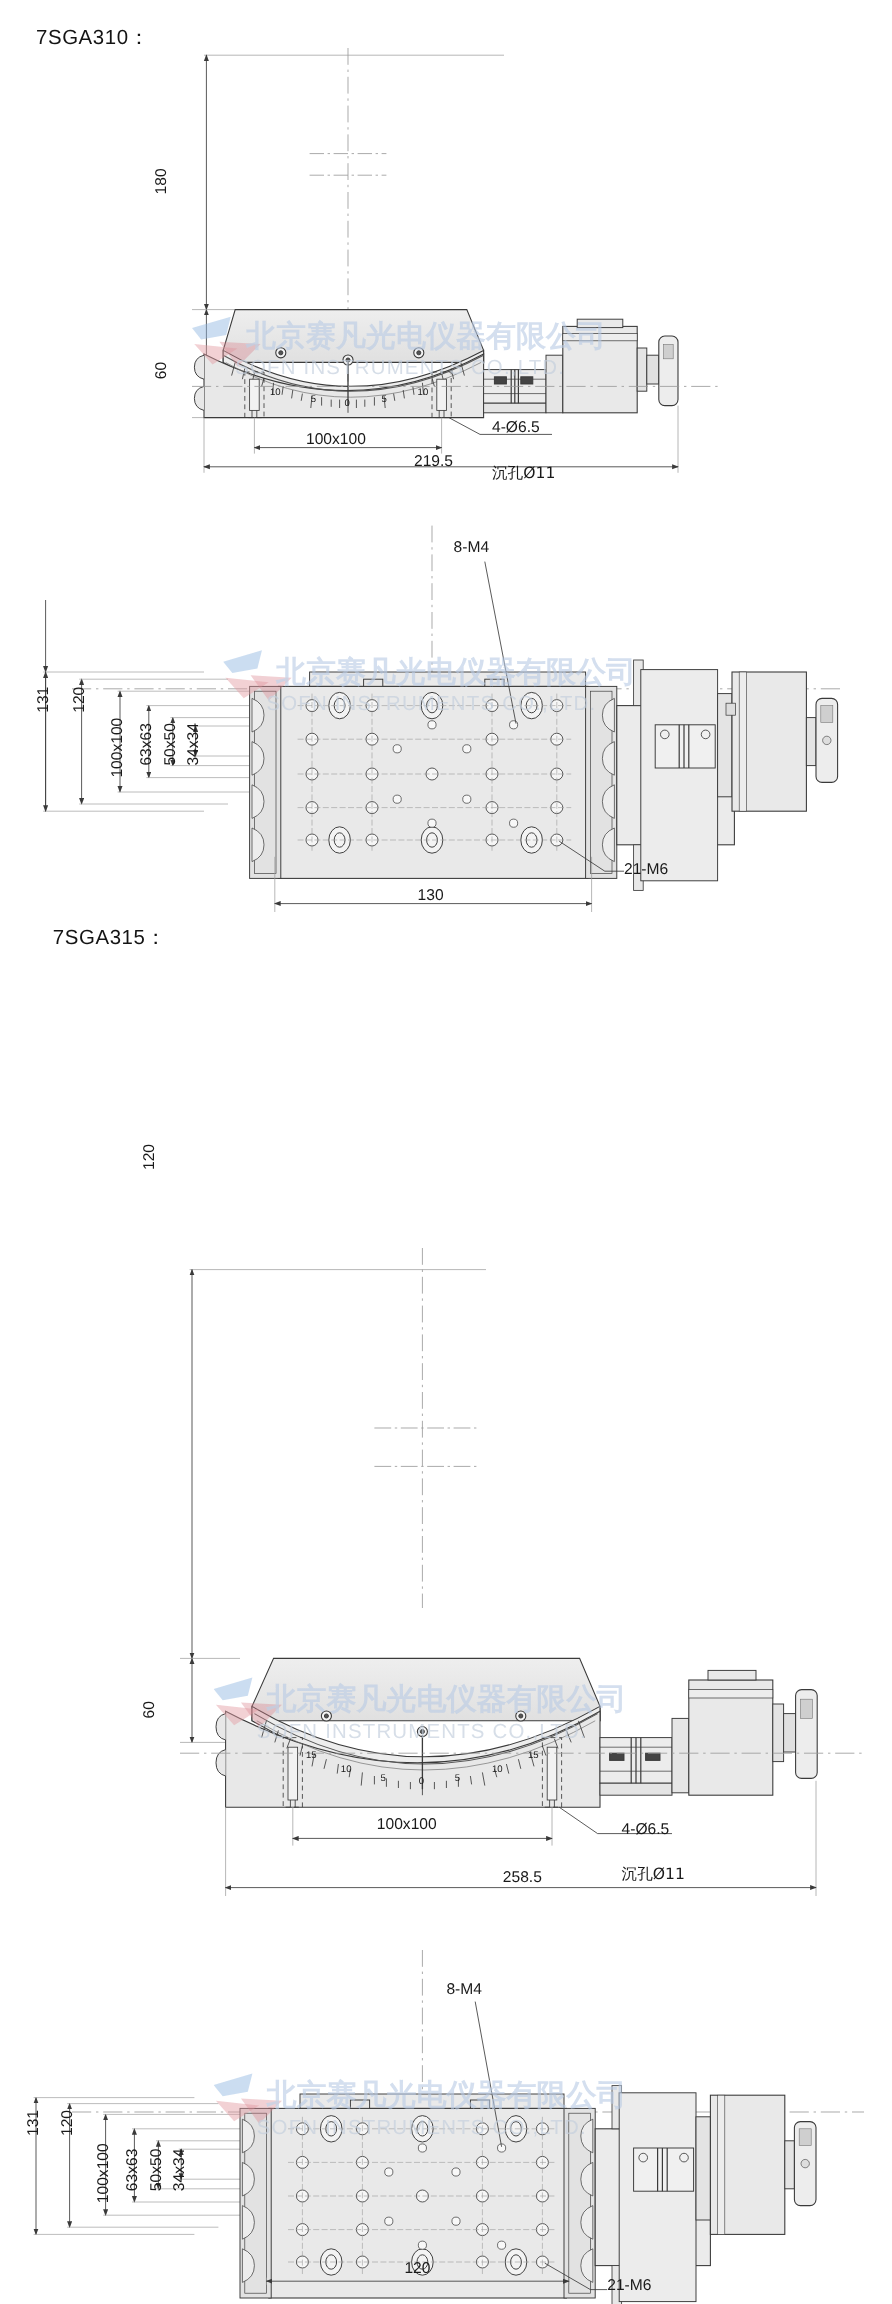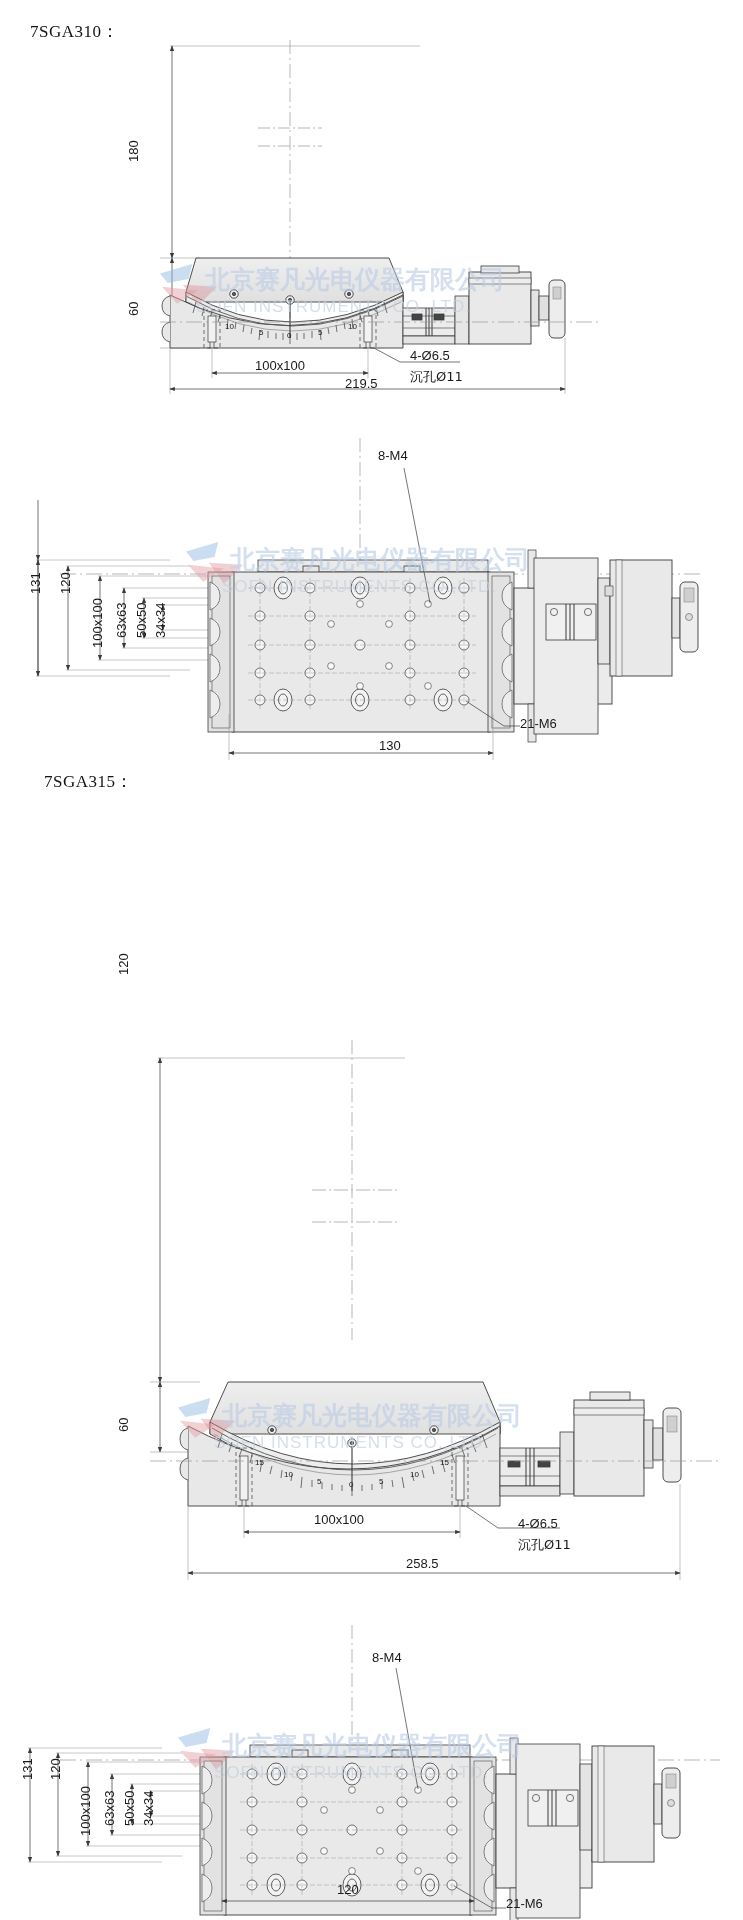--- a/index.html
+++ b/index.html
@@ -4,29 +4,29 @@
 <style>
   html,body{margin:0;padding:0;}
   body{
     width:743px;height:1920px;background:#ffffff;
     font-family:"Liberation Sans","DejaVu Sans",sans-serif;
     color:#1a1a1a;overflow:hidden;position:relative;
   }
   .page{position:relative;width:743px;height:1920px;}
   .model-title{
     position:absolute;font-size:17px;letter-spacing:0.5px;color:#141414;
-    font-family:Liberation Serif, serif;white-space:nowrap;
+    font-family:Liberation Sans, sans-serif;white-space:nowrap;
   }
   .dim{
     position:absolute;font-size:13px;color:#1a1a1a;white-space:nowrap;
     font-family:"Liberation Sans","DejaVu Sans",sans-serif;
   }
   .dim.vert{ transform-origin:left top; transform:rotate(-90deg); }
   .dim.tick{font-size:8px;}
-  .dim.cn{font-family:"DejaVu Sans",sans-serif;font-size:13px;}
+  .dim.cn{font-family:"DejaVu Sans",sans-serif;font-size:13px;margin-top:17px;}
   svg{position:absolute;left:0;top:0;}
   .wm-text-cn{
     font-family:"DejaVu Sans",sans-serif;font-weight:bold;
     fill:#b9cbe4;opacity:0.72;
   }
   .wm-text-en{
     font-family:"Liberation Sans",sans-serif;
     fill:#c3cfdd;opacity:0.8;letter-spacing:1px;
   }
 </style>
@@ -633,31 +633,31 @@
 <div class="dim tick" style="left:287px;top:331px;">0</div>
 <div class="dim tick" style="left:318px;top:328px;">5</div>
 <div class="dim tick" style="left:348px;top:322px;">10</div>
 
 <div class="dim vert" style="left:28px;top:594px;">131</div>
 <div class="dim vert" style="left:58px;top:594px;">120</div>
 <div class="dim vert" style="left:90px;top:648px;">100x100</div>
 <div class="dim vert" style="left:114px;top:638px;">63x63</div>
 <div class="dim vert" style="left:134px;top:638px;">50x50</div>
 <div class="dim vert" style="left:153px;top:638px;">34x34</div>
-<div class="dim" style="left:348px;top:738px;margin-left:31px;">130</div>
+<div class="dim" style="left:348px;top:738px;">130</div>
 <div class="dim" style="left:378px;top:448px;">8-M4</div>
 <div class="dim" style="left:520px;top:716px;">21-M6</div>
 
 <div class="model-title" style="left:44px;top:770px;text-align:center;">7SGA315：</div>
 
 <div class="dim vert" style="left:116px;top:975px;">120</div>
 <div class="dim vert" style="left:116px;top:1432px;">60</div>
 
 <div class="dim" style="left:314px;top:1512px;">100x100</div>
-<div class="dim" style="left:406px;top:1556px;">258.5</div>
+<div class="dim" style="left:419px;top:1556px;">258.5</div>
 
 <div class="dim" style="left:518px;top:1516px;">4-Ø6.5</div>
 <div class="dim cn" style="left:518px;top:1536px;">沉孔Ø11</div>
 
 <div class="dim tick" style="left:255px;top:1458px;">15</div>
 <div class="dim tick" style="left:284px;top:1470px;">10</div>
 <div class="dim tick" style="left:317px;top:1477px;">5</div>
 <div class="dim tick" style="left:349px;top:1480px;">0</div>
 <div class="dim tick" style="left:379px;top:1477px;">5</div>
 <div class="dim tick" style="left:410px;top:1470px;">10</div>

